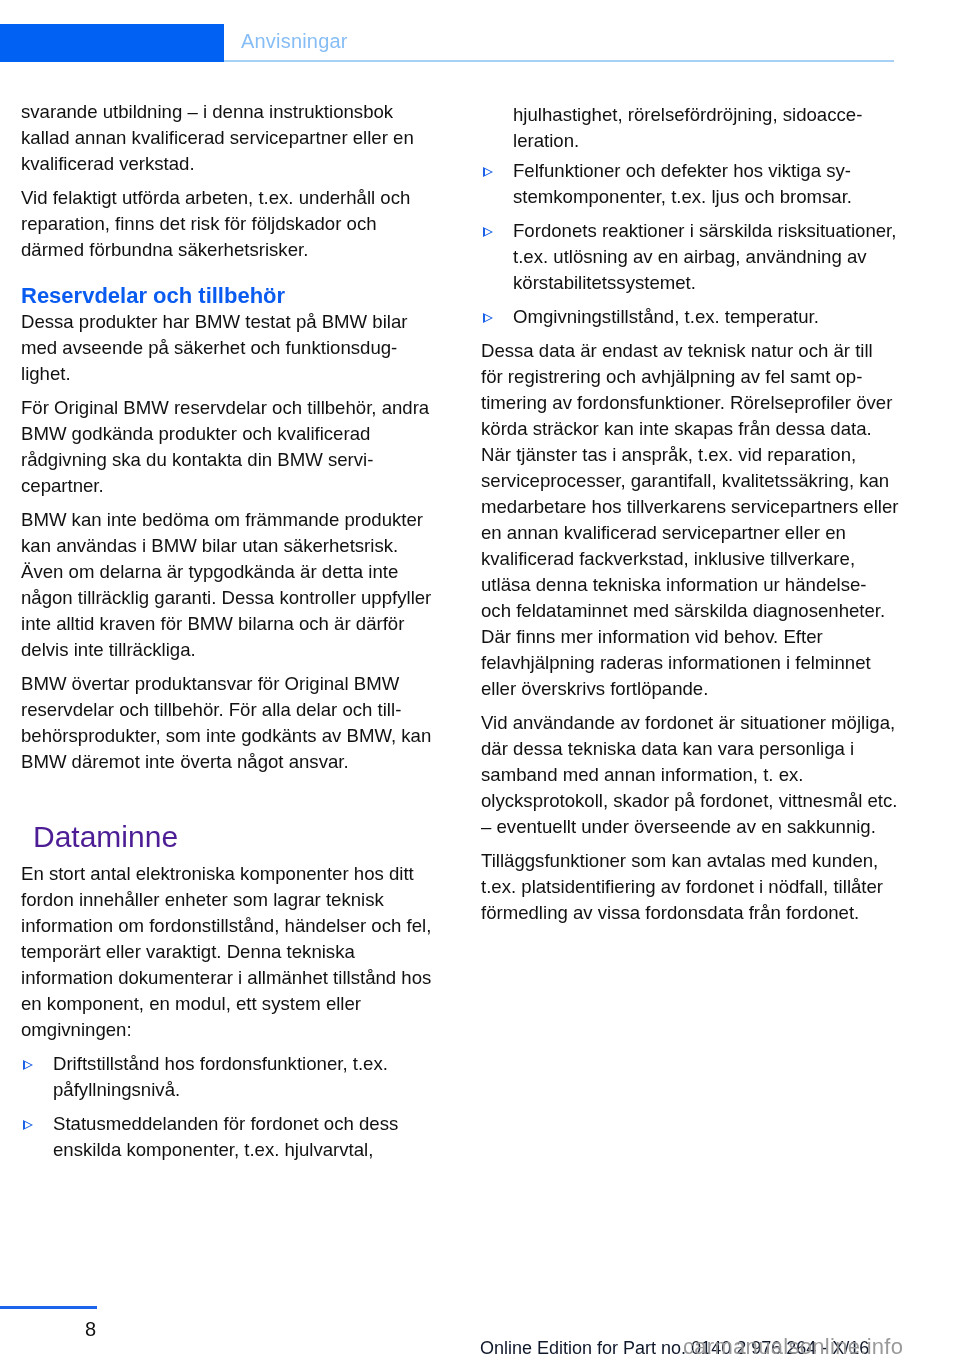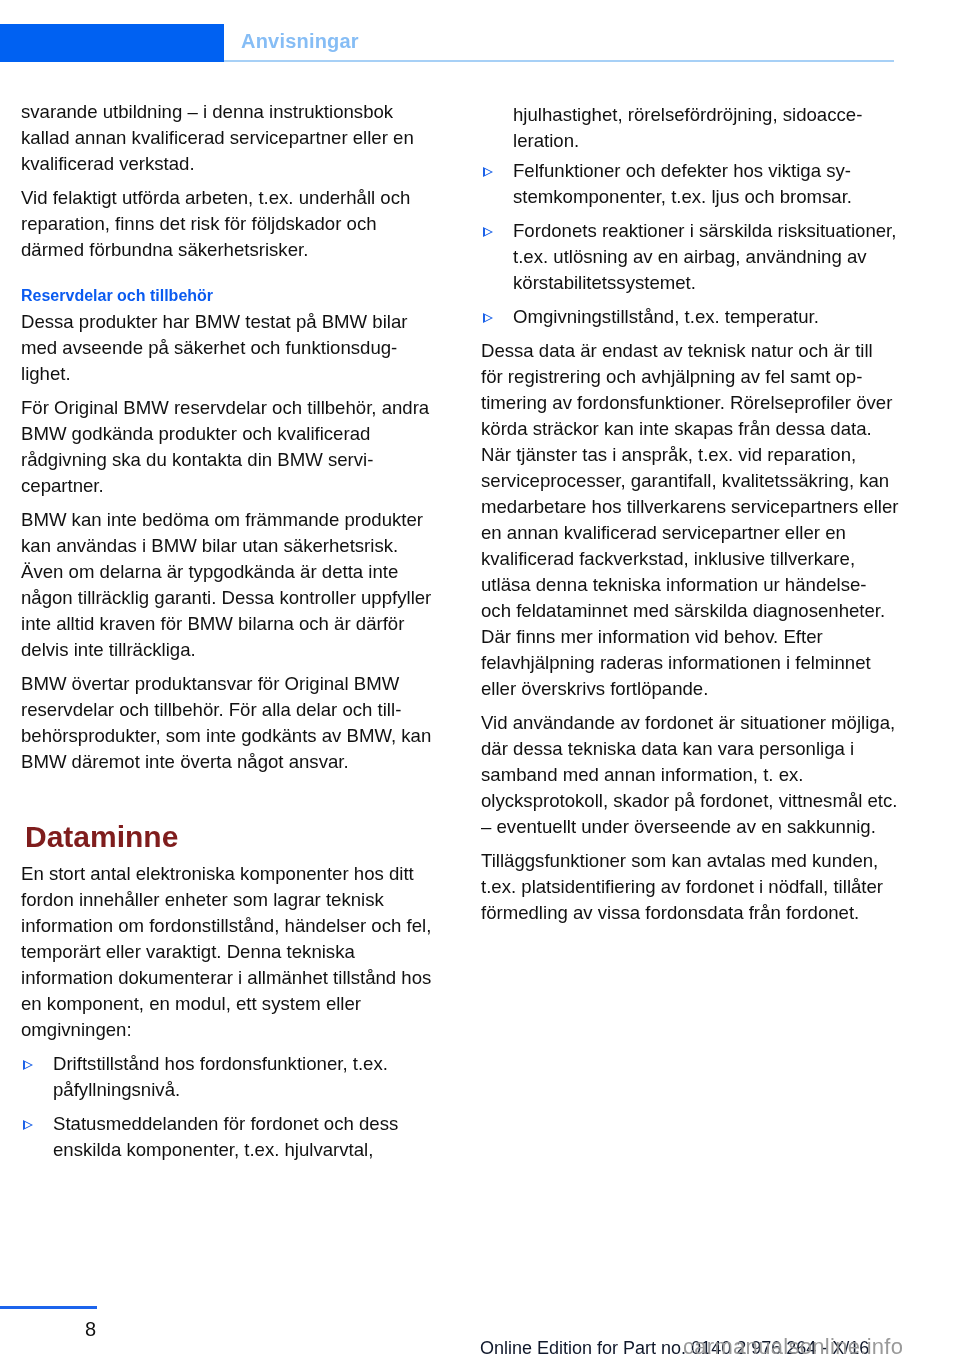--- a/index.html
+++ b/index.html
@@ -7,41 +7,41 @@
     width: 960px; height: 1362px; position: relative; overflow: hidden;
     background: #ffffff; color: #111111;
     font-family: "Liberation Sans", "DejaVu Sans", sans-serif;
   }
   .header-bar {
     position: absolute; left: 0; top: 24px; width: 224px; height: 38px;
     background: #0061f2;
   }
   .header-title {
     position: absolute; left: 241px; top: 30px;
-    font-size: 20px; font-weight: bold; color: #86bdf5;
+    font-size: 20px; font-weight: normal; color: #86bdf5;
     letter-spacing: 0.2px;
   }
   .header-rule {
     position: absolute; left: 224px; top: 60px; width: 670px; height: 2px;
     background: #a7d0f6;
   }
   .col {
     position: absolute; top: 99px; width: 418px;
     font-size: 18.6px; line-height: 26px; color: #111111;
   }
   .col-left { left: 21px; }
   .col-right { left: 481px; top: 102px; }
   p { margin: 0 0 8px 0; }
   .h2 {
-    color: #0a5bf0; font-weight: bold; font-size: 16px; line-height: 26px;
+    color: #0a5bf0; font-weight: bold; font-size: 22px; line-height: 26px;
     margin: 20px 0 0 0;
   }
   .h1 {
-    color: #7f1d1d; font-weight: bold; font-size: 30px; line-height: 36px;
-    margin: 44px 0 6px 4px;
+    color: #4c1d95; font-weight: normal; font-size: 30px; line-height: 36px;
+    margin: 44px 0 6px 12px;
   }
   ul.bullets { list-style: none; margin: 0; padding: 0; }
   ul.bullets li { position: relative; padding-left: 32px; margin: 0 0 8px 0; }
   ul.bullets li .tri {
     position: absolute; left: 2px; top: 9px; width: 0; height: 0;
     border-top: 5.5px solid transparent; border-bottom: 5.5px solid transparent;
     border-left: 10px solid #1c62e8;
   }
   ul.bullets li .tri::after {
     content: ""; position: absolute; left: -8.5px; top: -3.5px; width: 0; height: 0;

